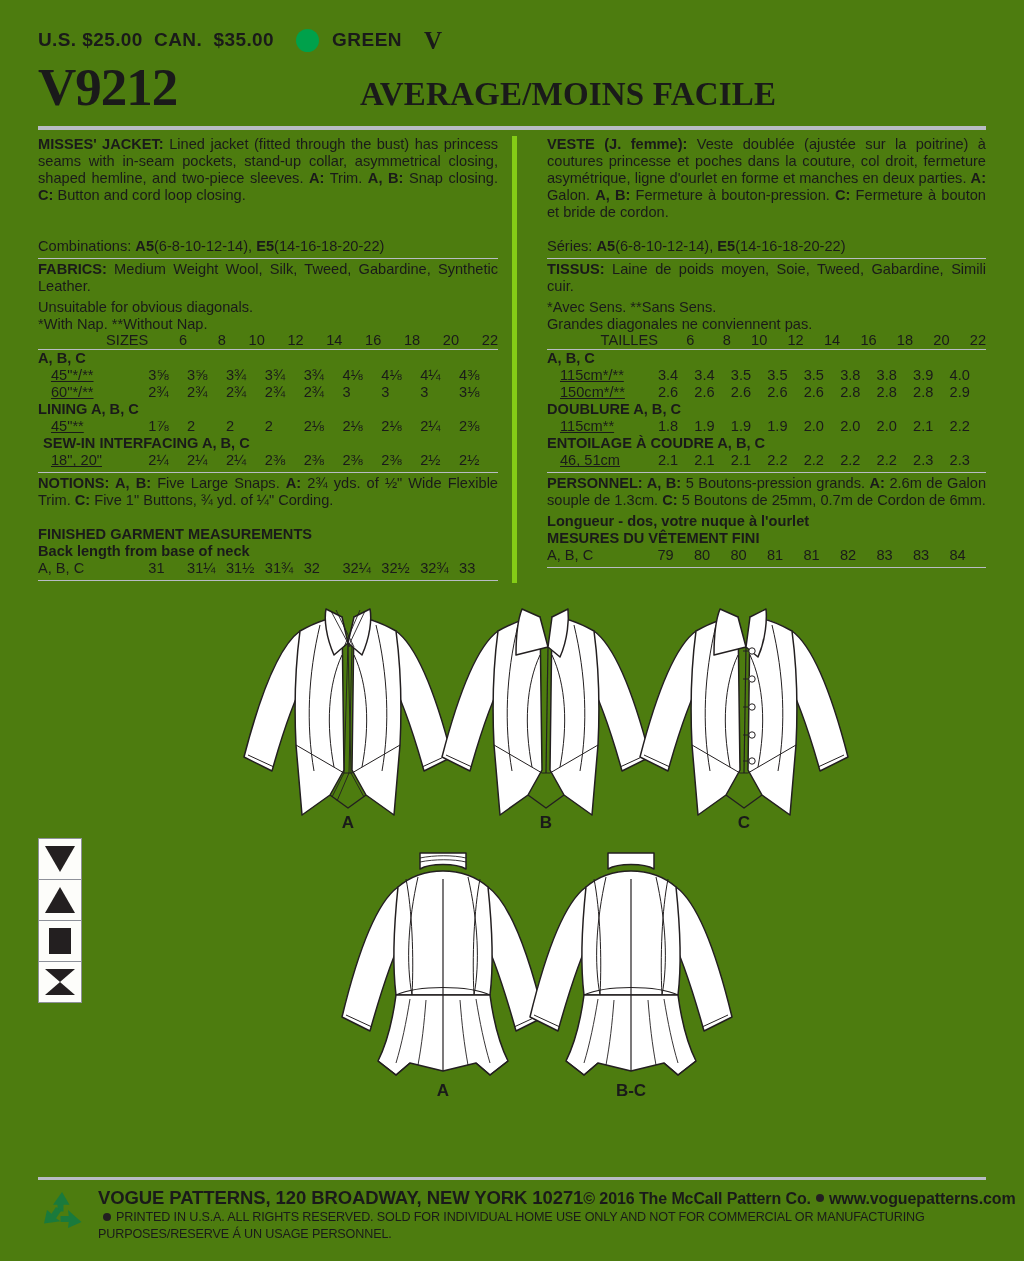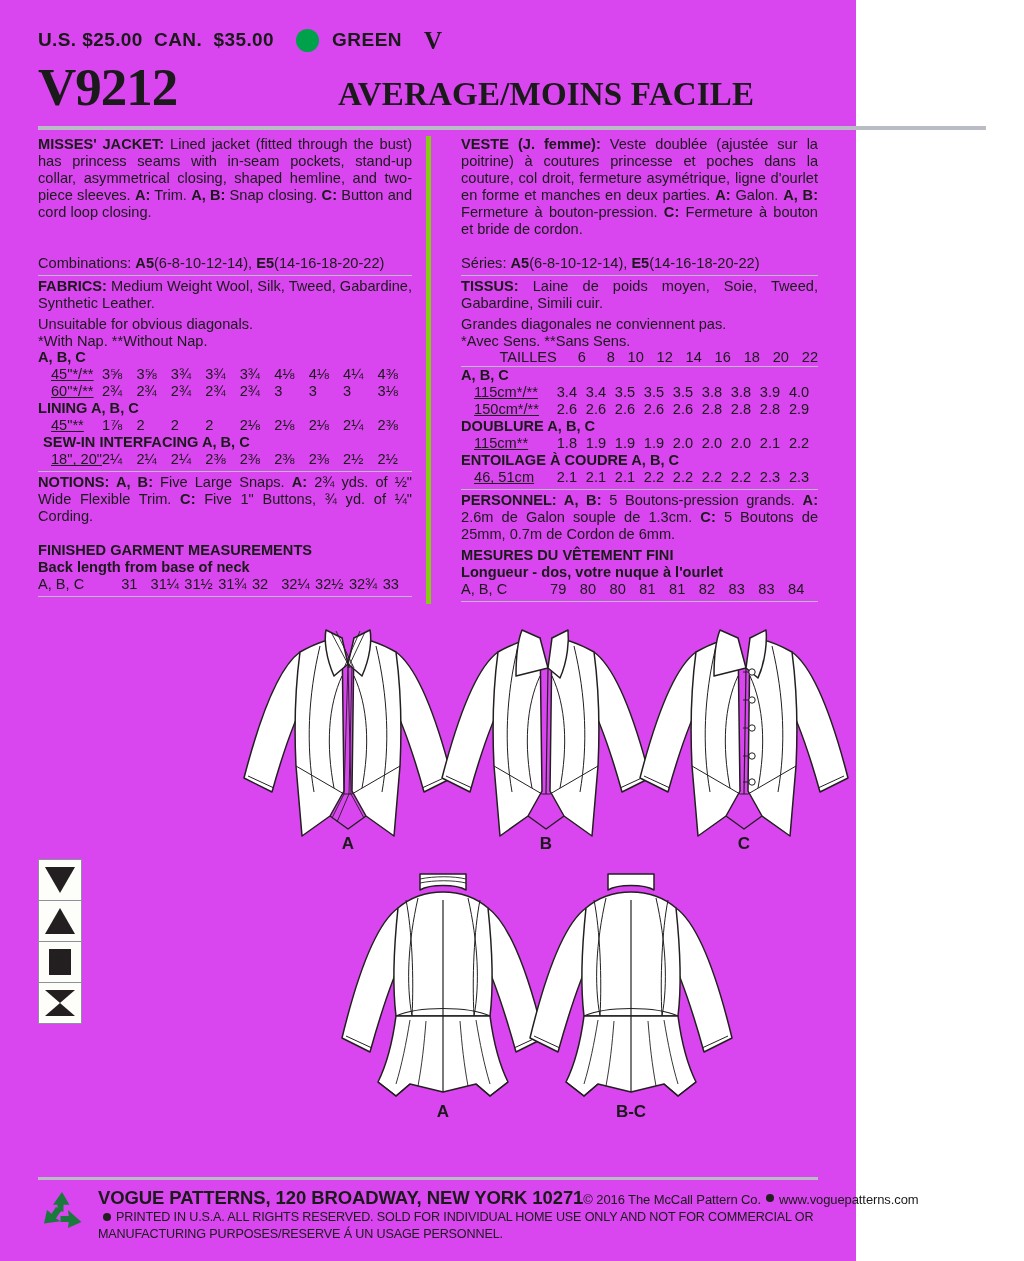--- a/index.html
+++ b/index.html
@@ -11,23 +11,23 @@
   body {
     width: 1024px;
     height: 1261px;
     font-family: "Liberation Sans", sans-serif;
     color: #1a1a1a;
     position: relative;
     overflow: hidden;
   }
   .page {
     position: relative;
-    width: 856px;
+    width: 1024px;
     height: 1261px;
-    background: #d946ef;
+    background: #4d7c0f;
     box-sizing: border-box;
     padding: 0 38px;
   }
 
   
   .price-row {
     display: flex;
     align-items: center;
     padding-top: 25px;
     height: 30px;
@@ -74,20 +74,21 @@
     letter-spacing: -1px;
     line-height: 1;
     width: 300px;
   }
   .difficulty {
     font-family: "Liberation Serif", serif;
     font-size: 33px;
     font-weight: bold;
     letter-spacing: 0.2px;
     line-height: 1;
+    margin-left: 22px;
   }
 
   .rule-thick {
     height: 4px;
     background: #b9bcc4;
     margin-top: 9px;
     width: 948px;
   }
 
   
@@ -230,22 +231,22 @@
     margin-top: 2px;
   }
   .footer-text { flex: 1; }
   .f-line1 {
     font-weight: bold;
     font-size: 18.5px;
     letter-spacing: -0.1px;
     white-space: nowrap;
   }
   .f-copy {
-    font-weight: normal;
-    font-size: 13px;
+    font-weight: bold;
+    font-size: 16px;
     letter-spacing: -0.1px;
     text-align: center;
   }
   .f-dot {
     display: inline-block;
     width: 8px; height: 8px; border-radius: 50%;
     background: #231f20; vertical-align: middle;
     margin: 0 5px 2px 5px;
   }
   .f-line2 {
@@ -283,20 +284,32 @@
 
       <p class="line"><span>Combinations: </span><b>A5</b><span>(6-8-10-12-14), </span><b>E5</b><span>(14-16-18-20-22)</span></p>
       <div class="hr-thin"></div>
 
       <p class="para"><b>FABRICS:</b><span> Medium Weight Wool, Silk, Tweed, Gabardine, Synthetic Leather.</span></p>
       <p class="line">Unsuitable for obvious diagonals.</p>
       <p class="line">*With Nap. **Without Nap.</p>
 
       <table class="sizes">
         <tbody>
+            <tr class="hdr">
+          <td class="lbl" style="width:105px">SIZES</td>
+          <td class="num">6</td>
+          <td class="num">8</td>
+          <td class="num">10</td>
+          <td class="num">12</td>
+          <td class="num">14</td>
+          <td class="num">16</td>
+          <td class="num">18</td>
+          <td class="num">20</td>
+          <td class="num">22</td>
+        </tr>
         <tr>
           <td class="lbl bold" colspan="10">A, B, C</td>
         </tr>
         <tr>
           <td class="lbl indent1">45"*/**</td>
           <td class="num">3⅝</td>
           <td class="num">3⅝</td>
           <td class="num">3¾</td>
           <td class="num">3¾</td>
           <td class="num">3¾</td>
@@ -379,22 +392,22 @@
     <div class="col col-right">
 
       <p class="para"><b>VESTE (J. femme):</b><span> Veste doublée (ajustée sur la poitrine) à coutures princesse et poches dans la couture, col droit, fermeture asymétrique, ligne d'ourlet en forme et manches en deux parties. </span><b>A:</b><span> Galon. </span><b>A, B:</b><span> Fermeture à bouton-pression. </span><b>C:</b><span> Fermeture à bouton et bride de cordon.</span></p>
 
       <div style="height:13px"></div>
 
       <p class="line"><span>Séries: </span><b>A5</b><span>(6-8-10-12-14), </span><b>E5</b><span>(14-16-18-20-22)</span></p>
       <div class="hr-thin"></div>
 
       <p class="para"><b>TISSUS:</b><span> Laine de poids moyen, Soie, Tweed, Gabardine, Simili cuir.</span></p>
+      <p class="line">*Avec Sens. **Sans Sens.</p>
       <p class="line">Grandes diagonales ne conviennent pas.</p>
-      <p class="line">*Avec Sens. **Sans Sens.</p>
 
       <table class="sizes">
         <tbody>
             <tr class="hdr">
           <td class="lbl" style="width:112px">TAILLES</td>
           <td class="numr">6</td>
           <td class="numr">8</td>
           <td class="numr">10</td>
           <td class="numr">12</td>
           <td class="numr">14</td>
@@ -459,22 +472,22 @@
           <td class="numr">2.2</td>
           <td class="numr">2.3</td>
           <td class="numr">2.3</td>
         </tr>
       </tbody>
         </table>
       <div class="hr-thin"></div>
 
       <p class="para"><b>PERSONNEL:</b><b> A, B:</b><span> 5 Boutons-pression grands. </span><b>A:</b><span> 2.6m de Galon souple de 1.3cm. </span><b>C:</b><span> 5 Boutons de 25mm, 0.7m de Cordon de 6mm.</span></p>
 
+      <div class="fgm-title">Longueur - dos, votre nuque à l'ourlet</div>
       <div class="fgm-title">MESURES DU VÊTEMENT FINI</div>
-      <div class="fgm-title">Longueur - dos, votre nuque à l'ourlet</div>
       <table class="sizes">
         <tbody>
             <tr>
           <td class="lbl" style="width:112px">A, B, C</td>
           <td class="numr">79</td>
           <td class="numr">80</td>
           <td class="numr">80</td>
           <td class="numr">81</td>
           <td class="numr">81</td>
           <td class="numr">82</td>

